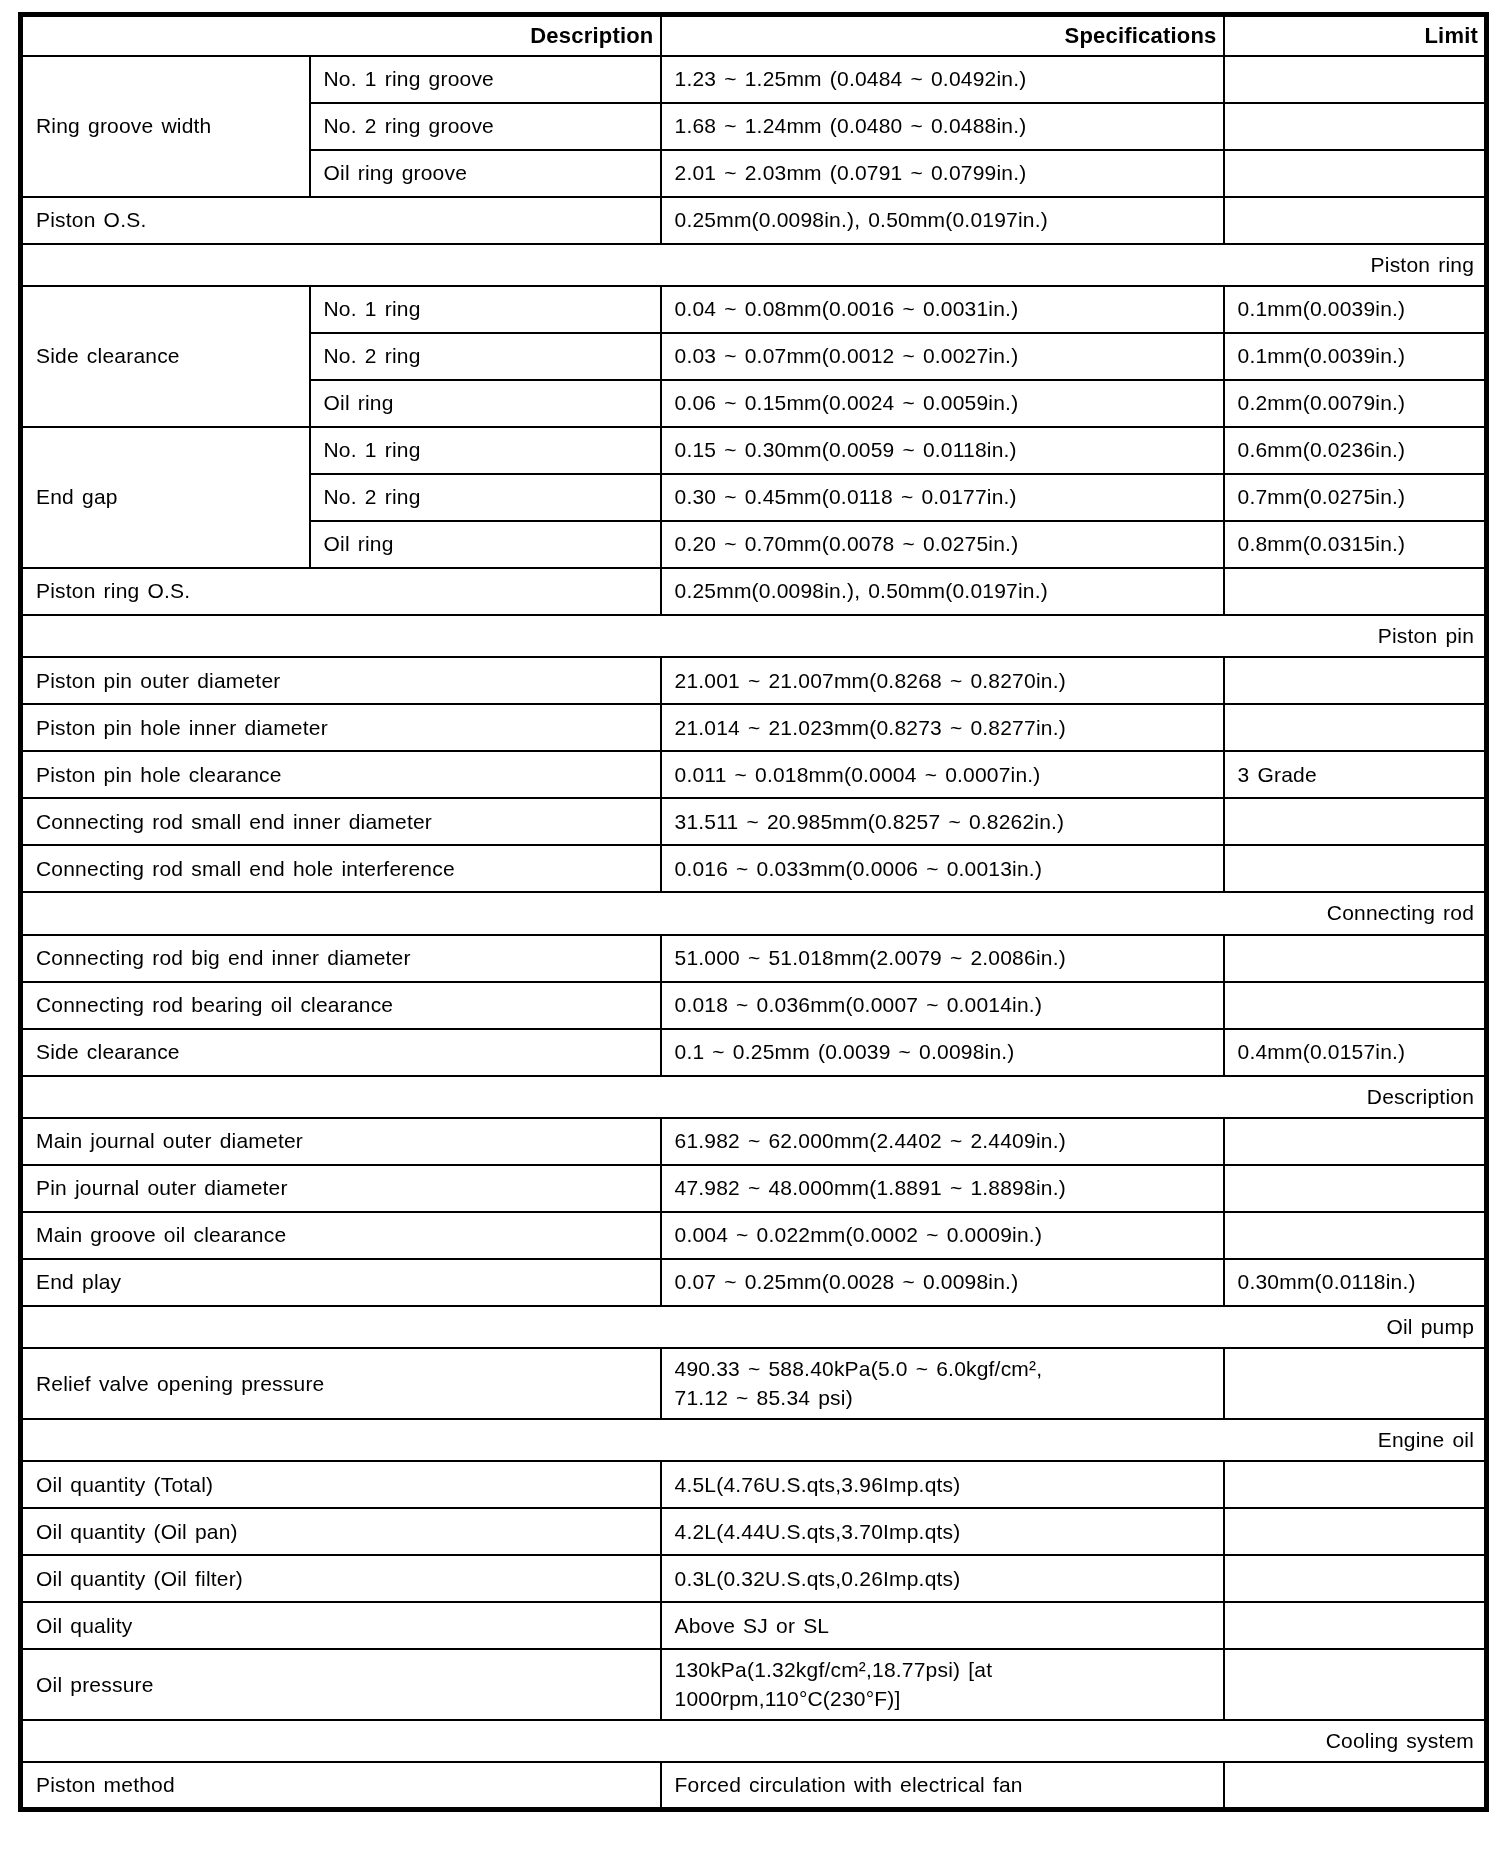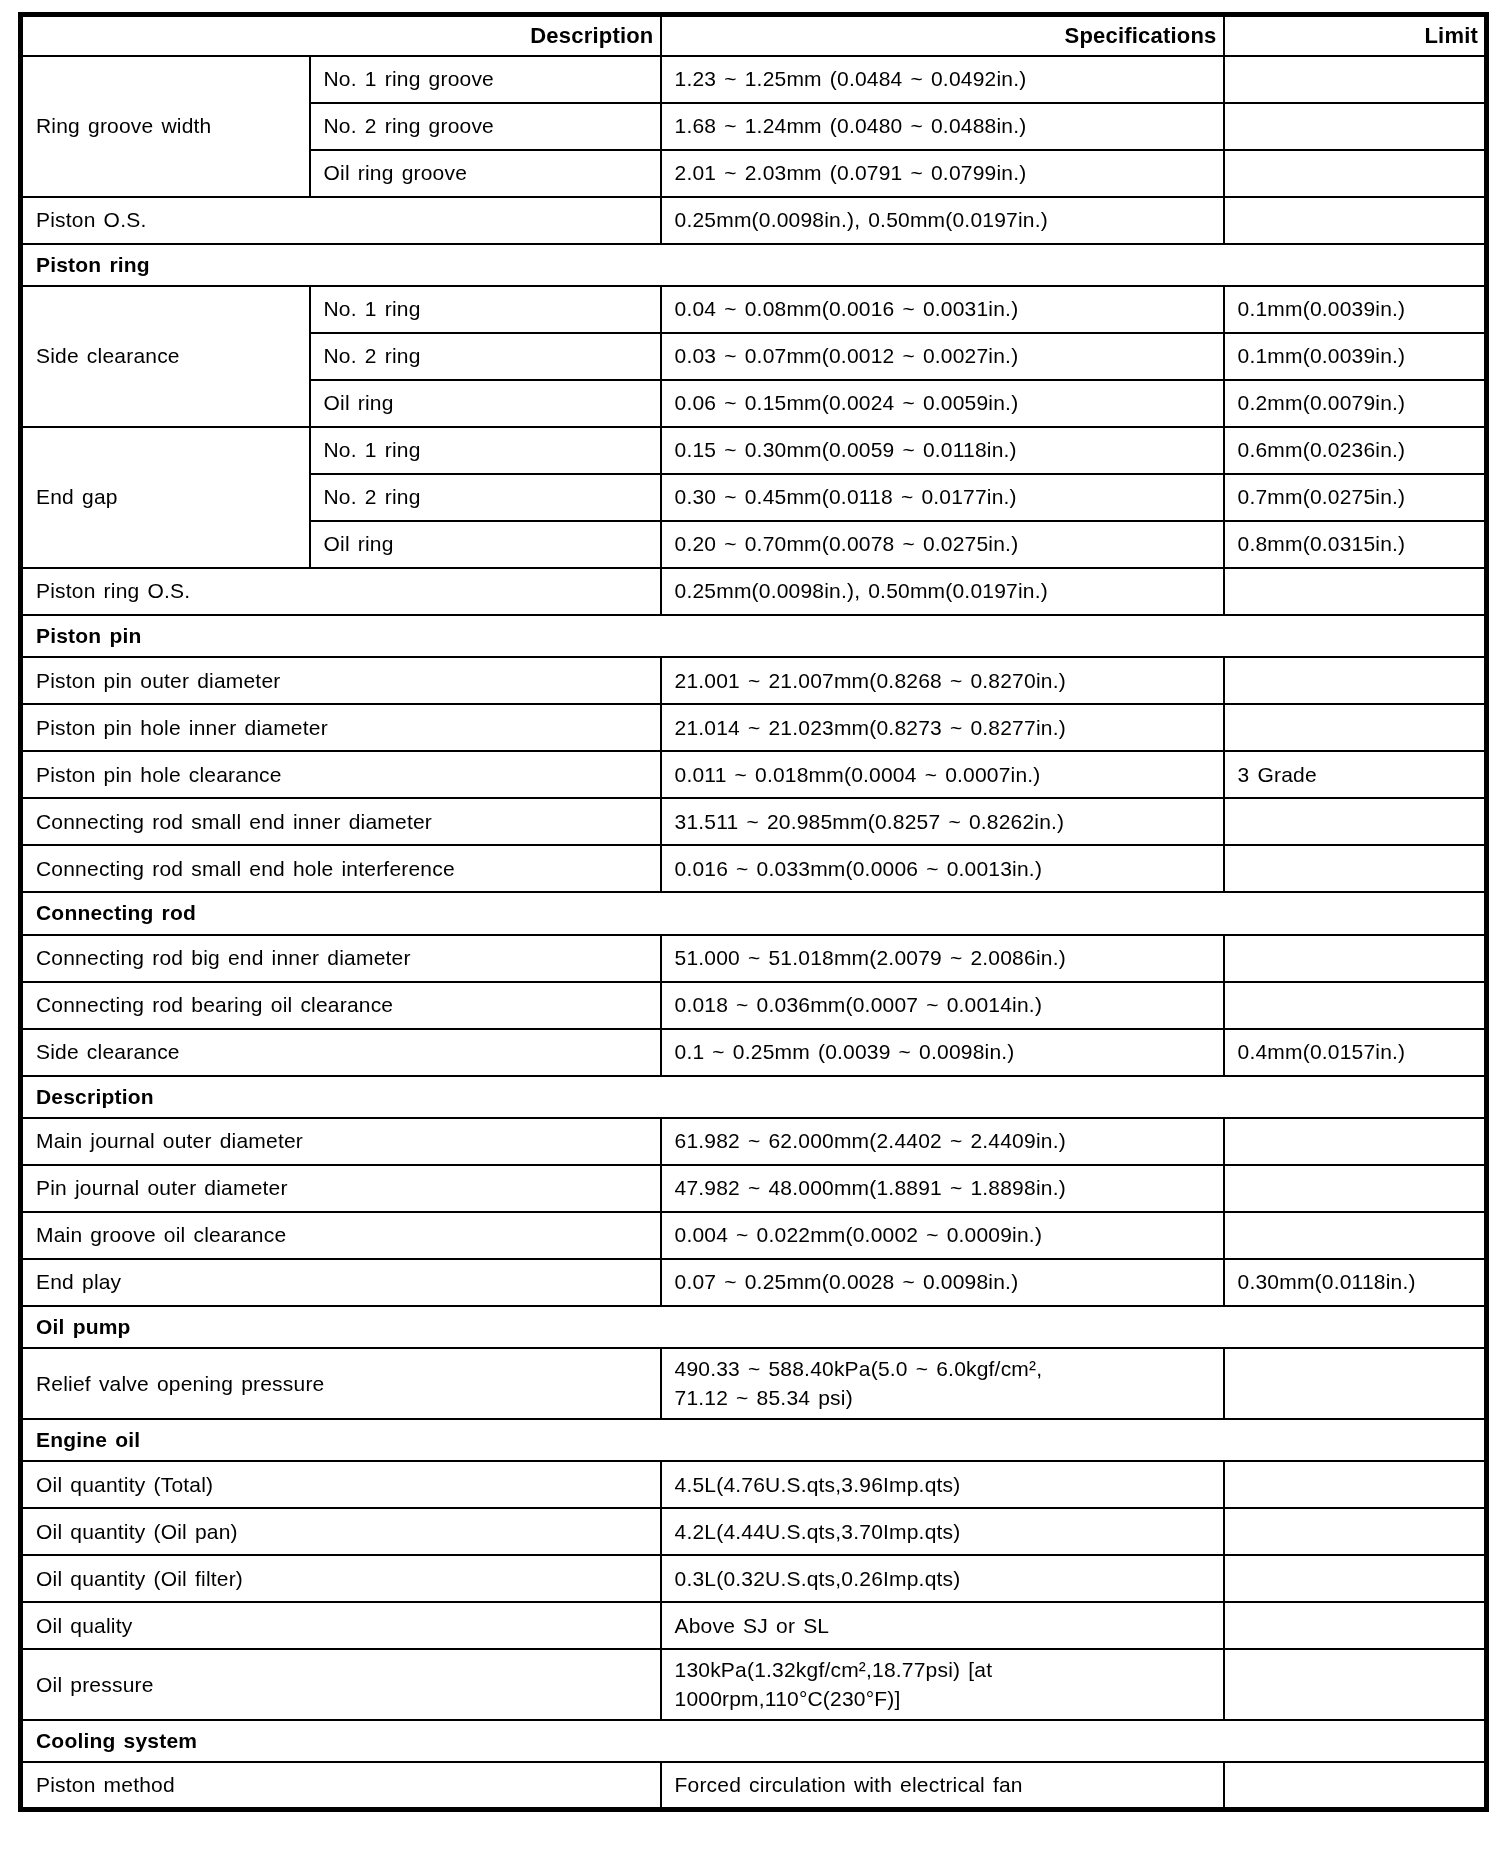--- a/index.html
+++ b/index.html
@@ -33,21 +33,21 @@
     overflow: hidden;
   }
   th {
     height: 41px;
     text-align: right;
     font-weight: bold;
     font-size: 22px;
     padding: 4px 6px;
   }
   td { height: 47px; font-weight: normal; }
-  td.section { height: 42px; font-weight: bold; }
+  td.section { height: 42px; font-weight: normal; text-align: right; }
   td.spec { white-space: pre-line; }
 </style>
 </head>
 <body>
 
 <table class="spec">
   <colgroup>
     <col class="c1">
       <col class="c2">
       <col class="c3">

